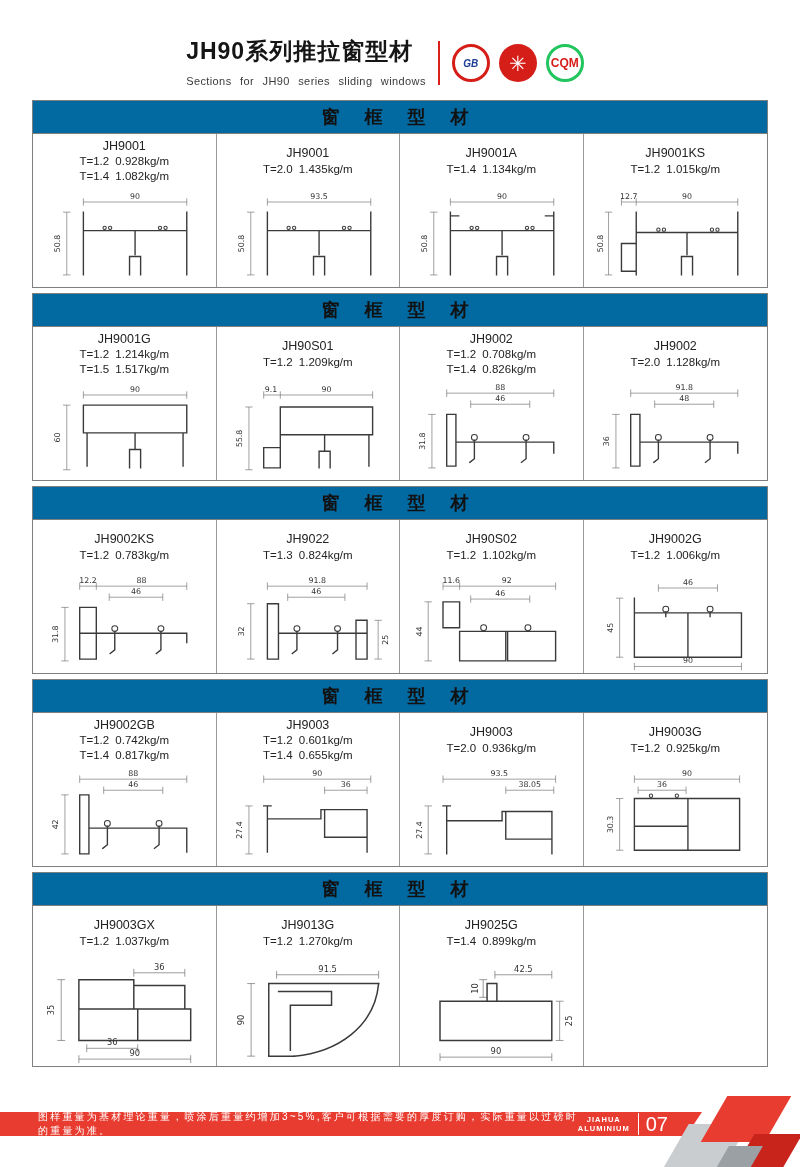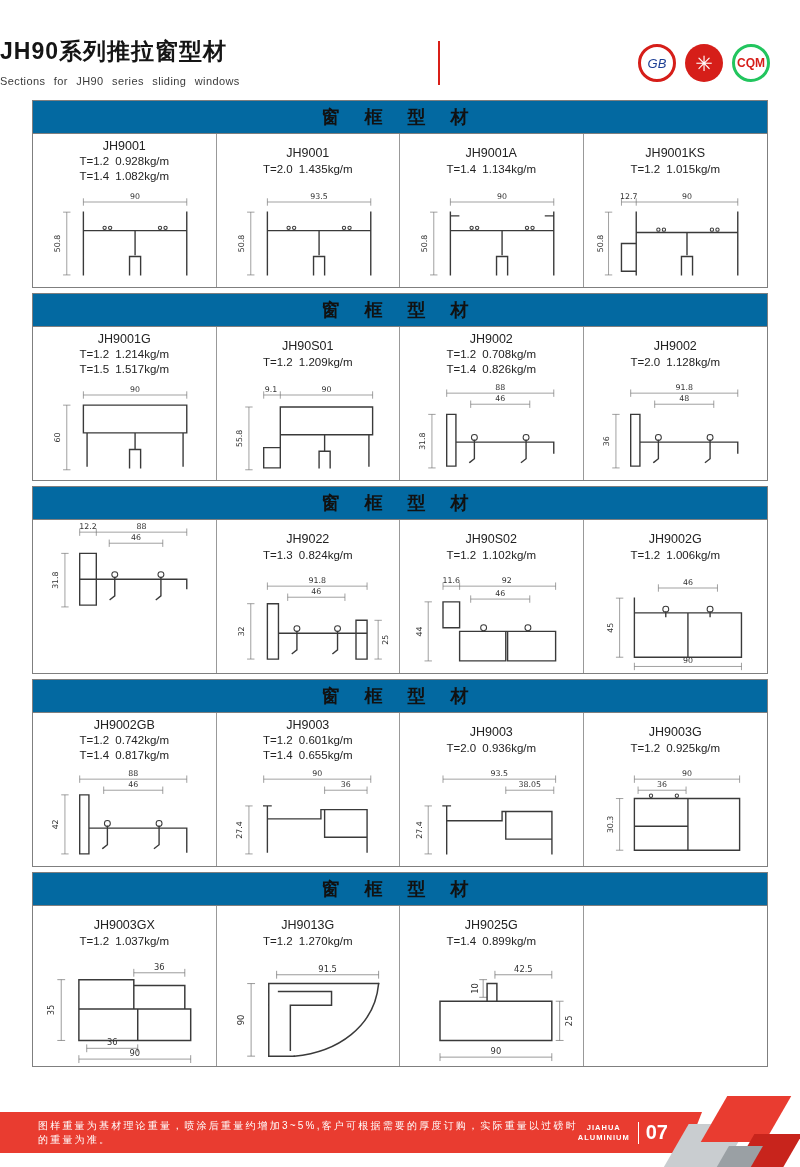--- a/index.html
+++ b/index.html
@@ -1,28 +1,28 @@
 <!DOCTYPE html>
 <html><head>
 <meta charset="utf-8">
 <style>
   html,body{margin:0;padding:0;background:#e9e9e9;}
   .page{position:relative;width:800px;height:1167px;margin:0 auto;background:#ffffff;
         font-family:"Liberation Sans",sans-serif;overflow:hidden;}
 
   
   .header{height:100px;box-sizing:border-box;padding:26px 30px 0 0;
-          display:flex;justify-content:space-between;align-items:center;gap:12px;}
+          display:flex;justify-content:center;align-items:center;gap:12px;}
   .title-wrap{text-align:left;}
   .title{font-size:23px;font-weight:700;color:#151515;letter-spacing:1px;line-height:1.1;}
   .subtitle{font-size:11px;color:#3a3a3a;letter-spacing:.4px;word-spacing:5px;margin-top:10px;}
   .red-divider{width:2px;height:44px;background:#d91f18;}
   .logos{display:flex;gap:9px;align-items:center;}
   .logo{width:38px;height:38px;border-radius:50%;display:flex;align-items:center;justify-content:center;box-sizing:border-box;}
-  .logo-gb{border:3px solid #d61e19;color:#1c3e94;font-weight:400;font-style:italic;font-size:13px;}
+  .logo-gb{border:3px solid #d61e19;color:#1c3e94;font-weight:700;font-style:italic;font-size:10px;}
   .logo-seal{background:#d61e19;color:#fff;font-size:21px;line-height:1;}
   .logo-cqm{border:3px solid #22c55e;color:#d61e19;font-weight:800;font-size:12px;}
 
   
   .content{margin:0 32px;}
   .section{border:1px solid #7f7f7f;margin-bottom:5px;background:#fff;}
   .sec-head{height:32px;line-height:32px;text-align:center;background:#0369a1;
             border-bottom:1px solid #7f7f7f;font-size:18px;font-weight:700;
             letter-spacing:10px;color:#111;}
   .cells{display:grid;grid-template-columns:repeat(4,1fr);}
@@ -35,27 +35,27 @@
 
   
   svg.dwg{display:block;margin:2px auto 0;}
   .dwg .p{stroke:#3a3a3a;stroke-width:1.5;fill:none;stroke-linecap:square;}
   .dwg .d{stroke:#6d6d6d;stroke-width:.7;fill:none;}
   .dwg .r{stroke:#3a3a3a;stroke-width:1.1;fill:none;}
   .dwg text{font-family:"DejaVu Sans",sans-serif;font-size:8.5px;fill:#333;}
 
   
   .footer{position:absolute;left:0;top:1112px;width:800px;height:55px;}
-  .footer-bar{position:absolute;left:0;top:0;height:41px;width:702px;background:#e93c30;
+  .footer-bar{position:absolute;left:0;top:0;height:24px;width:702px;background:#e93c30;
               clip-path:polygon(0 0,100% 0,calc(100% - 16px) 100%,0 100%);
               display:flex;align-items:center;color:#fff;box-sizing:border-box;padding-left:38px;}
   .fnote{font-size:10px;letter-spacing:2.2px;flex:1;}
   .fbrand{text-align:center;font-size:7.5px;font-weight:700;letter-spacing:1px;line-height:1.25;}
   .fdiv{width:1px;height:22px;background:#fff;margin:0 7px 0 8px;}
-  .fpage{font-size:20px;font-weight:700;margin-right:34px;}
+  .fpage{font-size:20px;font-weight:400;margin-right:34px;}
   .deco{position:absolute;transform:skewX(-30deg);}
   .deco-red1{left:714px;top:-16px;width:64px;height:46px;background:#e93c30;}
   .deco-gray1{left:676px;top:12px;width:60px;height:44px;background:#c9cdd0;}
   .deco-red2{left:744px;top:22px;width:48px;height:36px;background:#c8241c;}
   .deco-gray2{left:722px;top:34px;width:34px;height:24px;background:#9aa0a4;}
 </style>
 </head>
 <body>
 
 <div class="page">
@@ -224,20 +224,24 @@
       </div>
 
     </div>
   </div>
 
   <div class="section">
     <div class="sec-head">窗 框 型 材</div>
     <div class="cells">
 
       <div class="cell">
+        <div class="cinfo">
+          <div class="cname">JH9002KS</div>
+          <div class="cspec">T=1.2 0.783kg/m</div>
+        </div>
         <svg class="dwg" width="176" height="96" viewBox="0 0 176 104">
           <path class="d" d="M40,11 H58 M40,7 V15 M58,7 V15 M58,11 H156 M156,7 V15 M72,23 H130 M72,19 V27 M130,19 V27 M24,34 V92 M20,34 H28 M20,92 H28"></path>
           <text x="49" y="8" text-anchor="middle">12.2</text>
           <text x="107" y="8" text-anchor="middle">88</text>
           <text x="101" y="20" text-anchor="middle">46</text>
           <text transform="rotate(-90 14 63)" x="14" y="66" text-anchor="middle">31.8</text>
           <path class="p" d="M40,34 H58 V90 H40 Z M40,62 H58 M58,62 H156 M156,62 V72 M78,60 V80 l-5,4 M128,60 V80 l-5,4"></path>
           <circle class="r" cx="78" cy="57" r="3.2"></circle>
               <circle class="r" cx="128" cy="57" r="3.2"></circle>
         </svg>

